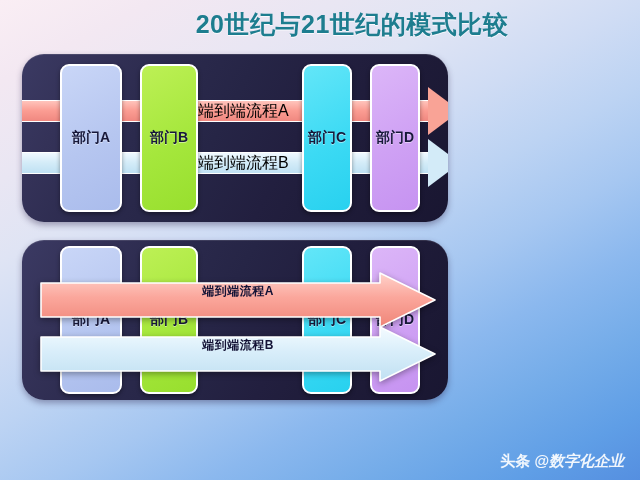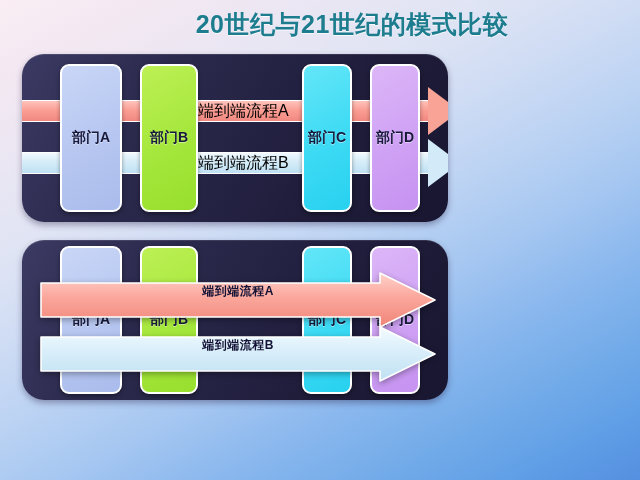--- a/index.html
+++ b/index.html
@@ -251,14 +251,18 @@
           </defs>
           <polygon points="1,11 340,11 340,1 395,28 340,55 340,45 1,45" fill="url(#gradB)" stroke="#ffffff" stroke-width="1.6" stroke-linejoin="round"></polygon>
         </svg>
         <span class="big-label">端到端流程B</span>
       </div>
 
     </div>
   </div>
 
 
+  <div id="watermark">
+    <span class="wm-brand">头条</span>
+    <span>@数字化企业</span>
+  </div>
 
 </div>
 
 </body></html>

